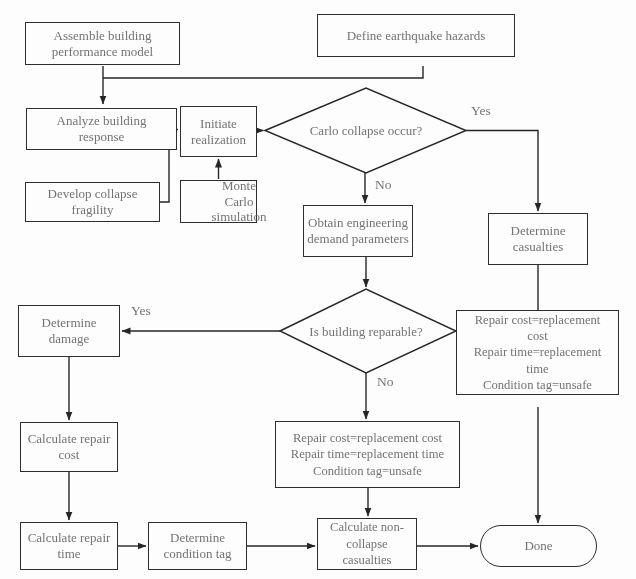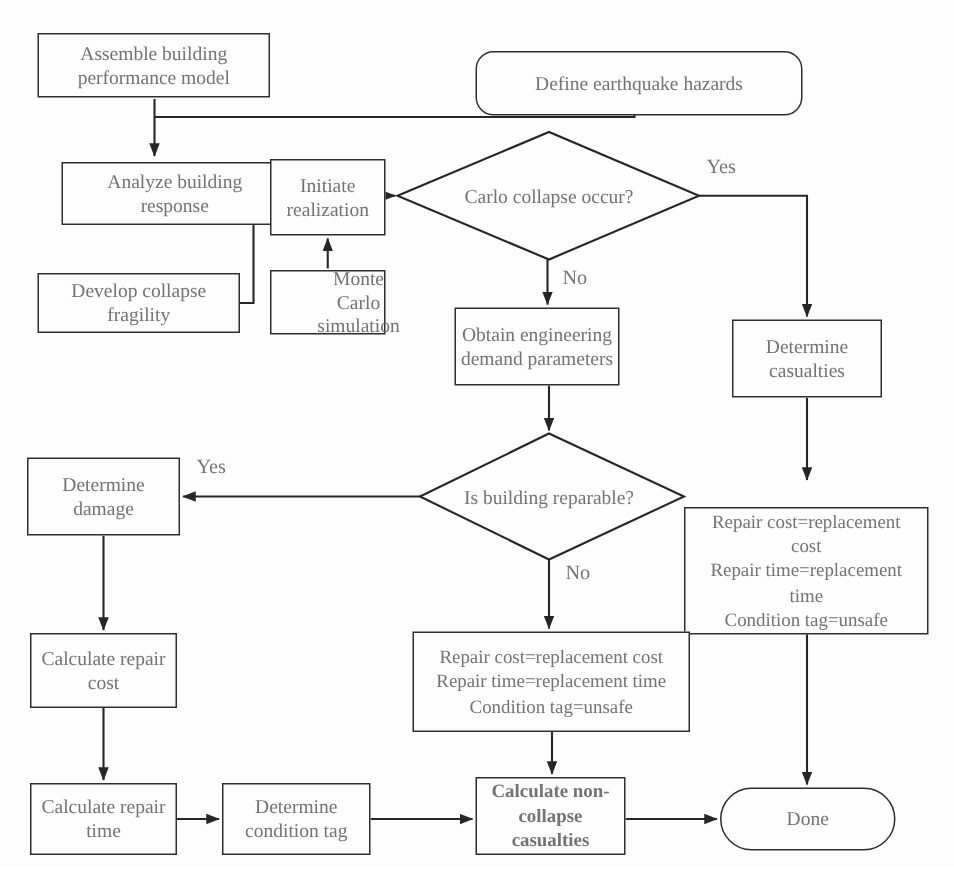--- a/index.html
+++ b/index.html
@@ -59,25 +59,25 @@
       <polygon points="265,130.5 366,88 466,130.5 366,173" fill="#fdfdfd"></polygon>
       <polygon points="280,331 366,289 456,331 366,373" fill="#fdfdfd"></polygon>
     </g>
   </svg>
 
   <div class="box" style="left:25px;top:22px;width:155px;height:43px;">
     <span>Assemble building
 performance model</span>
   </div>
 
-  <div class="box" style="left:317px;top:34px;width:218px;height:43px;border-radius:12px;">
+  <div class="box" style="left:317px;top:14px;width:198px;height:43px;">
     <span>Define earthquake hazards</span>
   </div>
 
-  <div class="box" style="left:41px;top:108px;width:151px;height:42px;">
+  <div class="box" style="left:26px;top:108px;width:151px;height:42px;">
     <span>Analyze building
 response</span>
   </div>
 
   <div class="box" style="left:180px;top:106px;width:77px;height:51px;">
     <span>Initiate
 realization</span>
   </div>
 
   <div class="box" style="left:180px;top:180px;width:77px;height:43px;padding-left:44px;">
@@ -106,21 +106,21 @@
 
   <div class="dlabel" style="left:286px;top:321px;width:160px;height:21px;justify-content:center;">
     <span>Is building reparable?</span>
   </div>
 
   <div class="box" style="left:18px;top:305px;width:102px;height:52px;">
     <span>Determine
 damage</span>
   </div>
 
-  <div class="box sm" style="left:456px;top:338px;width:163px;height:85px;justify-content:center;">
+  <div class="box sm" style="left:456px;top:310px;width:163px;height:85px;justify-content:center;">
     <span>Repair cost=replacement
 cost
 Repair time=replacement
 time
 Condition tag=unsafe</span>
   </div>
 
   <div class="box sm" style="left:275px;top:421px;width:185px;height:67px;">
     <span>Repair cost=replacement cost
 Repair time=replacement time
@@ -135,21 +135,21 @@
   <div class="box" style="left:20px;top:522px;width:98px;height:48px;">
     <span>Calculate repair
 time</span>
   </div>
 
   <div class="box" style="left:148px;top:522px;width:99px;height:48px;">
     <span>Determine
 condition tag</span>
   </div>
 
-  <div class="box sm" style="left:317px;top:518px;width:100px;height:52px;font-weight:bold;">
+  <div class="box sm" style="left:317px;top:518px;width:100px;height:52px;">
     <span>Calculate non-
 collapse
 casualties</span>
   </div>
 
   <div class="box stadium" style="left:480px;top:525px;width:117px;height:42px;">
     <span>Done</span>
   </div>
 
   <div class="elabel" style="left:471px;top:103px;">Yes</div>

